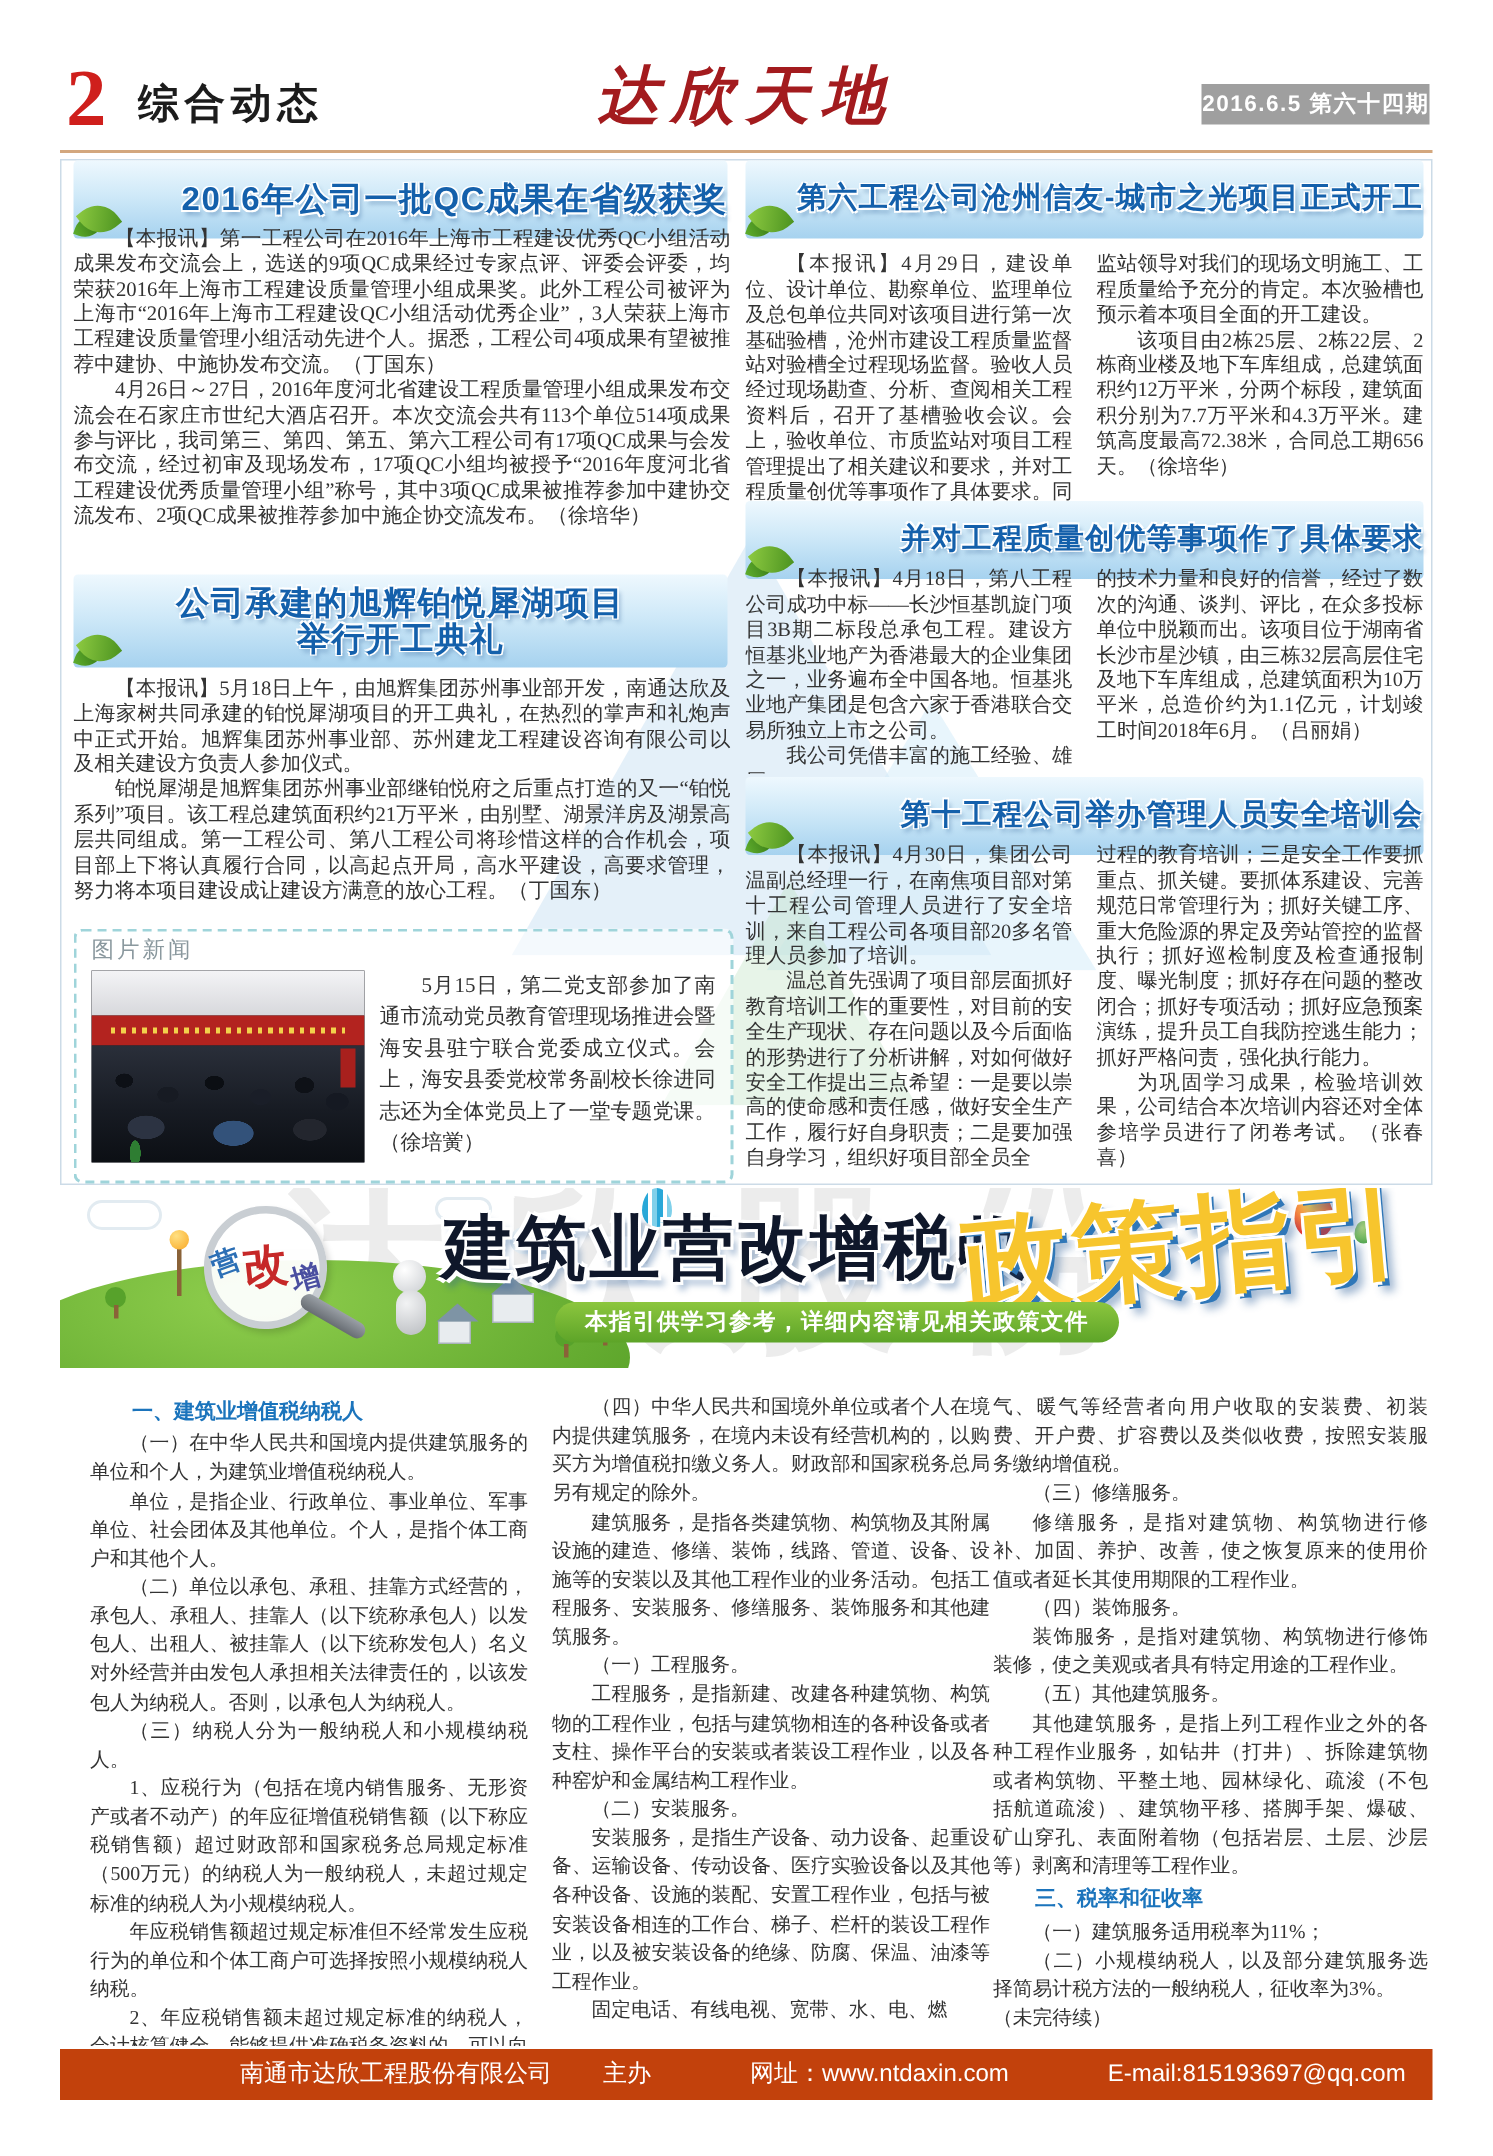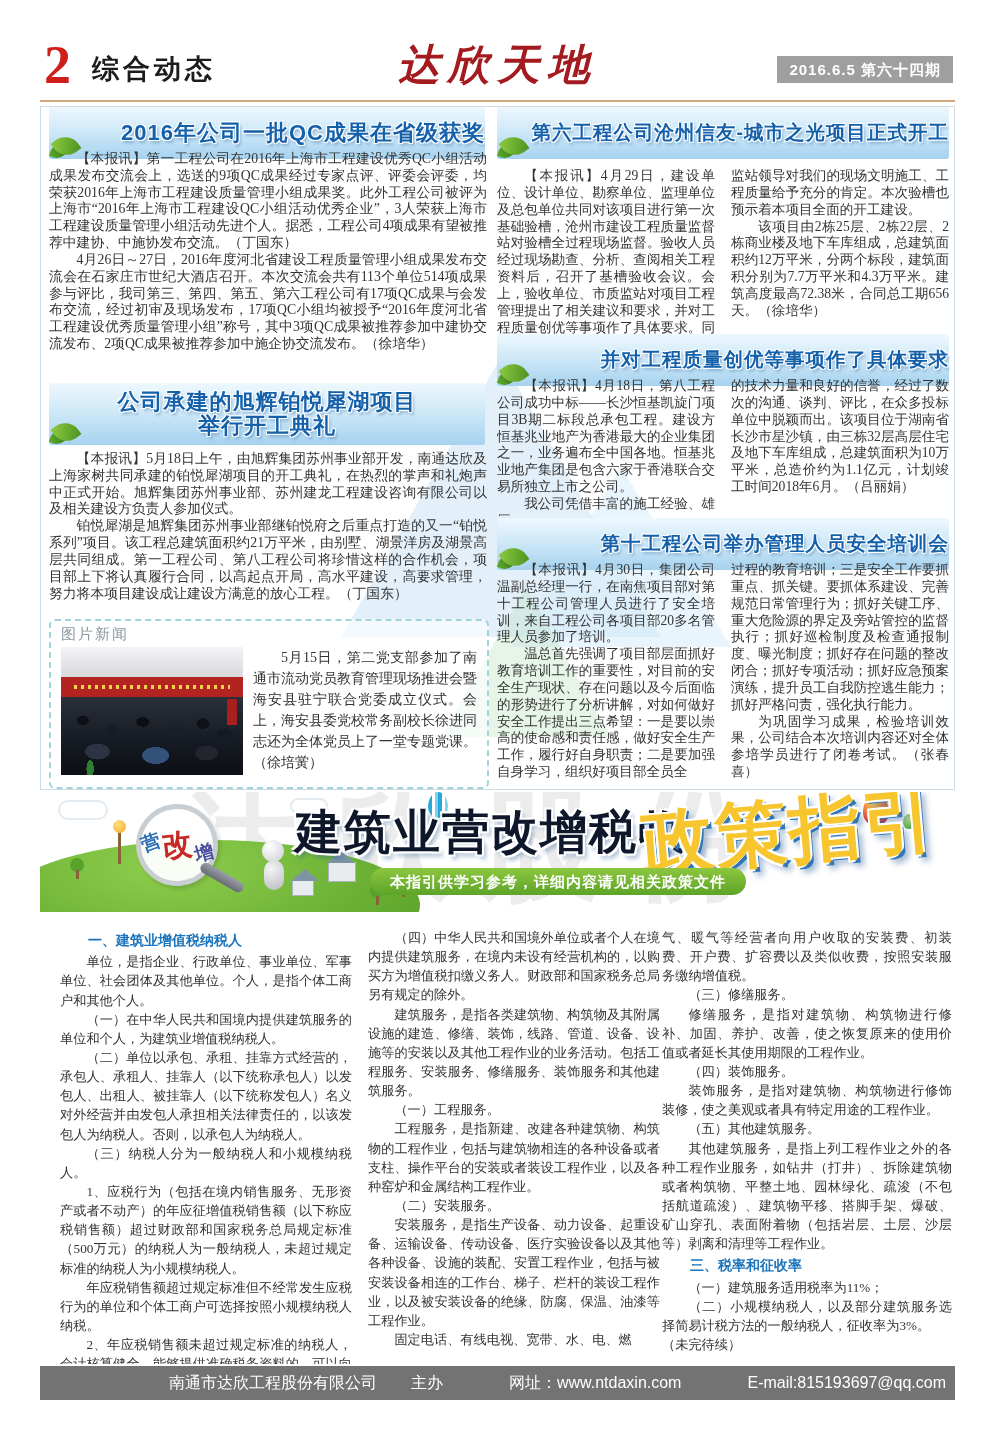--- a/index.html
+++ b/index.html
@@ -6,21 +6,21 @@
   #page{position:relative;width:995px;height:1437px;background:#fff;overflow:hidden;
         font-family:"Liberation Serif","DejaVu Serif",serif;color:#2f2f2f;}
 
   
   #header{position:absolute;left:40px;top:38px;width:915px;height:60px;}
   .pgnum{position:absolute;left:4px;top:0px;font:bold 54px/1 "Liberation Serif",serif;color:#cf1f1c;}
   .secname{position:absolute;left:52px;top:18px;font:bold 27px/1 "Liberation Sans",sans-serif;color:#1c1c1c;letter-spacing:4px;}
   .masthead{position:absolute;left:0;right:0;top:6px;text-align:center;
             font:bold italic 42px/1 "Liberation Serif",serif;color:#a31b1e;letter-spacing:8px;}
   .issuebox{position:absolute;right:2px;top:18px;background:#9f9f9f;color:#fff;
-            font:bold 15px/1 "Liberation Sans",sans-serif;padding:6px 12px;letter-spacing:1px;}
+            font:bold 15px/1 "Liberation Sans",sans-serif;padding:6px 0;letter-spacing:1px;}
   #header-rule{position:absolute;left:40px;top:100px;width:915px;height:2px;background:#d3a77e;}
 
   
   #main-box{position:absolute;left:40px;top:106px;width:913px;height:682px;
             border:1px solid #ccdbe7;background:#fff;}
   .wm{position:absolute;z-index:0;}
   .wm.t1{left:300px;top:250px;width:320px;height:280px;background:rgba(183,216,238,.38);
          clip-path:polygon(50% 0,0 100%,100% 100%);}
   .wm.t2{left:470px;top:360px;width:220px;height:180px;background:rgba(214,236,250,.55);
          clip-path:polygon(50% 0,0 100%,100% 100%);}
@@ -130,22 +130,22 @@
   #policy{position:absolute;left:40px;top:928px;width:915px;height:436px;z-index:1;}
   .pcol{position:absolute;top:0;height:436px;overflow:hidden;}
   #pcol1{left:20px;width:292px;}
   #pcol2{left:328px;width:292px;}
   #pcol3{left:622px;width:290px;}
   .pcol p{margin:0;text-align:justify;text-indent:2em;font-size:13.2px;line-height:1.45;color:#333;}
   .pcol p.h{font-family:"Liberation Sans",sans-serif;font-weight:bold;color:#1b74bc;font-size:14px;margin:2px 0;}
   .pcol p.pc{text-indent:0;}
 
   
-  #footer{position:absolute;left:40px;top:1366px;width:915px;height:34px;background:#737373;
-       display:flex;align-items:center;color:#fff;font:16px/1 "Liberation Sans",sans-serif;justify-content:center;}
+  #footer{position:absolute;left:40px;top:1366px;width:915px;height:34px;background:#c2410c;
+       display:flex;align-items:center;color:#fff;font:16px/1 "Liberation Sans",sans-serif;}
   #footer span{white-space:nowrap;}
   .f-company{margin-left:120px;} .f-role{margin-left:34px;} .f-web{margin-left:66px;} .f-mail{margin-left:66px;}
 </style>
 </head>
 <body>
 
 <div id="page">
 
   <div id="header">
     <div class="pgnum">2</div>
@@ -279,22 +279,22 @@
     <div class="balloon b2"></div>
     <div class="balloon b3"></div>
     <div class="bn-main">建筑业营改增税收</div>
     <div class="bn-accent">政策指引</div>
     <div class="bn-pill">本指引供学习参考，详细内容请见相关政策文件</div>
   </div>
 
   <div id="policy">
     <div class="pcol" id="pcol1">
       <p class="h">一、建筑业增值税纳税人</p>
+      <p>（一）在中华人民共和国境内提供建筑服务的单位和个人，为建筑业增值税纳税人。</p>
       <p>单位，是指企业、行政单位、事业单位、军事单位、社会团体及其他单位。个人，是指个体工商户和其他个人。</p>
-      <p>（一）在中华人民共和国境内提供建筑服务的单位和个人，为建筑业增值税纳税人。</p>
       <p>（二）单位以承包、承租、挂靠方式经营的，承包人、承租人、挂靠人（以下统称承包人）以发包人、出租人、被挂靠人（以下统称发包人）名义对外经营并由发包人承担相关法律责任的，以该发包人为纳税人。否则，以承包人为纳税人。</p>
       <p>（三）纳税人分为一般纳税人和小规模纳税人。</p>
       <p>1、应税行为（包括在境内销售服务、无形资产或者不动产）的年应征增值税销售额（以下称应税销售额）超过财政部和国家税务总局规定标准（500万元）的纳税人为一般纳税人，未超过规定标准的纳税人为小规模纳税人。</p>
       <p>年应税销售额超过规定标准但不经常发生应税行为的单位和个体工商户可选择按照小规模纳税人纳税。</p>
       <p>2、年应税销售额未超过规定标准的纳税人，会计核算健全，能够提供准确税务资料的，可以向主管税务机关办理一般纳税人资格登记，成为一般纳税人。</p>
     </div>
     <div class="pcol" id="pcol2">
       <p>（四）中华人民共和国境外单位或者个人在境内提供建筑服务，在境内未设有经营机构的，以购买方为增值税扣缴义务人。财政部和国家税务总局另有规定的除外。</p>
       <p>建筑服务，是指各类建筑物、构筑物及其附属设施的建造、修缮、装饰，线路、管道、设备、设施等的安装以及其他工程作业的业务活动。包括工程服务、安装服务、修缮服务、装饰服务和其他建筑服务。</p>
       <p>（一）工程服务。</p>

